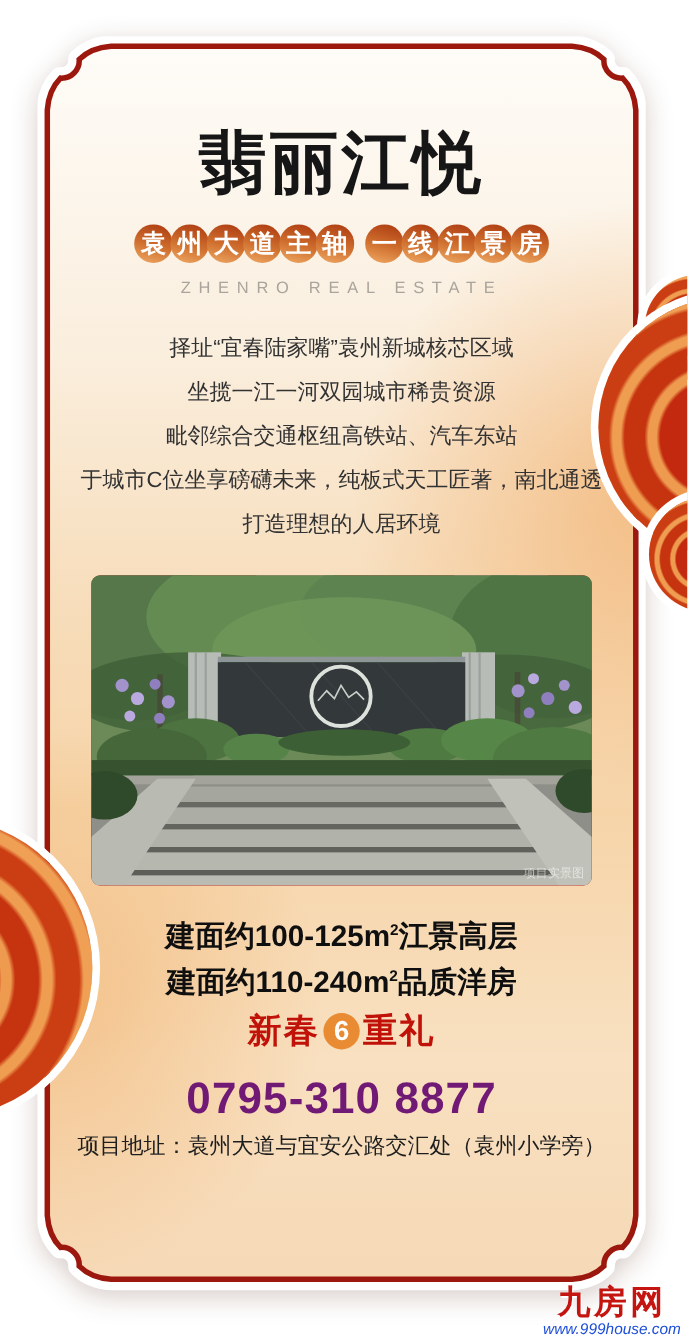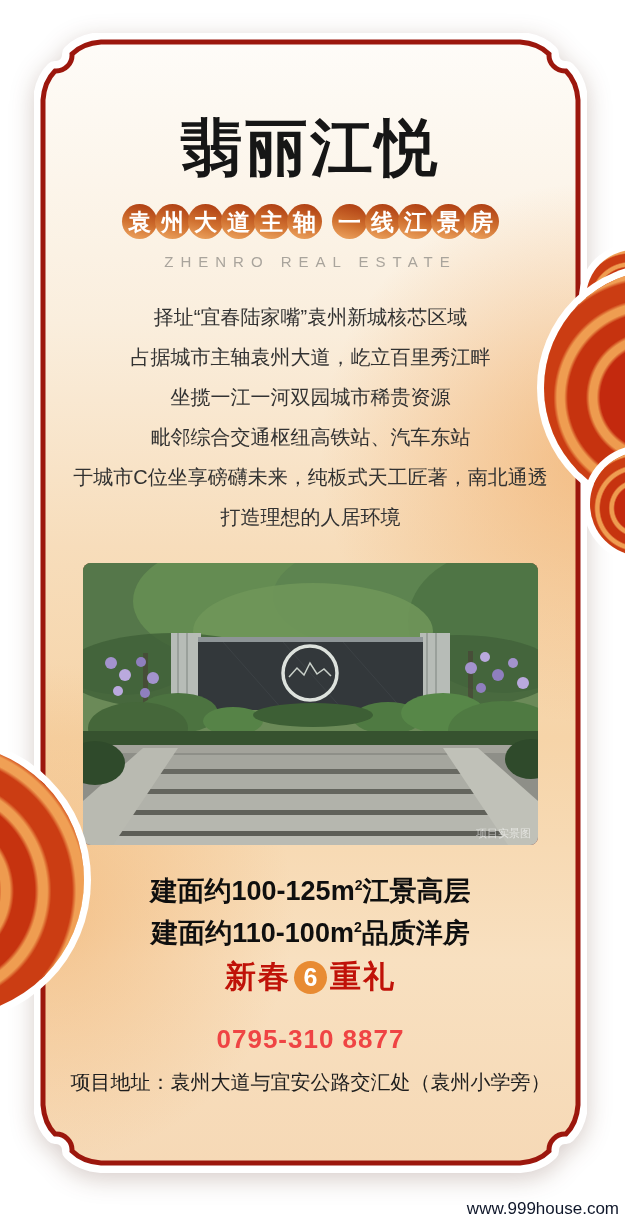--- a/index.html
+++ b/index.html
@@ -42,41 +42,41 @@
   .products{margin-top:22px;}
   .products-label{font-size:22px;line-height:26px;font-weight:700;color:#c30f0f;letter-spacing:2px;}
   .product-line{font-size:27px;line-height:36px;font-weight:700;color:#0f0f0f;}
   .product-line sup{font-size:14px;}
   .promo{margin-top:8px;display:flex;justify-content:center;align-items:center;height:36px;
     font-size:31px;font-weight:800;color:#c01208;letter-spacing:2px;}
   .promo-num{
     width:33px;height:33px;border-radius:50%;background:#e88b33;color:#fff;
     font-size:25px;font-weight:800;line-height:33px;text-align:center;margin:0 3px;letter-spacing:0;
   }
-  .phone{margin-top:22px;font-size:26px;line-height:44px;font-weight:700;color:#ef4444;letter-spacing:1px;}
+  .phone{margin-top:22px;font-size:40px;line-height:44px;font-weight:700;color:#701a75;letter-spacing:1px;}
   .address{margin-top:8px;font-size:20px;line-height:26px;color:#1e1e1e;}
   
   .deco{
     position:absolute;border-radius:50%;z-index:5;box-shadow:0 0 0 7px #ffffff;
     background:
       radial-gradient(circle at 46% 54%,
         #c3290e 0 29%, #ee9b4f 31% 35%, #c6330f 37% 47%, #ef9d51 49% 53%,
         #cb3d13 55% 65%, #f0a055 67% 71%, #d04818 73% 84%, #f2a65b 86% 90%, #d75523 92% 100%);
   }
   .deco-r-top{left:586px;top:250px;width:96px;height:96px;}
   .deco-r-mid{left:544px;top:270px;width:236px;height:236px;}
   .deco-r-bot{left:590px;top:452px;width:104px;height:104px;}
   .deco-l-big{left:-188px;top:744px;width:272px;height:272px;}
   
   .site-mark{position:absolute;right:6px;bottom:4px;z-index:6;text-align:center;}
   .site-name{
     font-size:30px;line-height:32px;font-weight:800;color:#c41510;letter-spacing:3px;
     font-family:"DejaVu Serif","Liberation Serif",serif;text-shadow:1px 1px 0 #fff;
   }
-  .site-url{font-size:17px;line-height:15px;color:#0f172a;}
+  .site-url{font-size:14px;line-height:15px;color:#1d4ed8;font-style:italic;}
 </style>
 </head>
 <body>
 
 <div class="stage">
 
   <svg class="card-frame" viewBox="0 0 553 1142">
     <defs>
       <linearGradient id="cardGrad" x1="0" y1="0" x2="0" y2="1">
         <stop offset="0" stop-color="#fefcf8"></stop>
@@ -129,21 +129,20 @@
         <span class="badge-char">江</span>
         <span class="badge-char">景</span>
         <span class="badge-char">房</span>
       </div>
     </div>
 
     <div class="subtitle">ZHENRO REAL ESTATE</div>
 
     <div class="intro">
       <div class="intro-line">择址“宜春陆家嘴”袁州新城核芯区域</div>
-      <div class="intro-line">占据城市主轴袁州大道，屹立百里秀江畔</div>
       <div class="intro-line">坐揽一江一河双园城市稀贵资源</div>
       <div class="intro-line">毗邻综合交通枢纽高铁站、汽车东站</div>
       <div class="intro-line">于城市C位坐享磅礴未来，纯板式天工匠著，南北通透</div>
       <div class="intro-line">打造理想的人居环境</div>
     </div>
 
     <div class="photo">
       <svg width="455" height="282" viewBox="0 0 455 282">
         <rect x="0" y="0" width="455" height="190" fill="#6b8a58"></rect>
         <rect x="150" y="0" width="70" height="58" fill="#ccd3d3" opacity=".85"></rect>
@@ -216,37 +215,38 @@
           <polygon points="455,282 455,238 395,185 360,185 425,282" fill="#c0c1b8"></polygon>
           <ellipse cx="12" cy="200" rx="30" ry="22" fill="#2f4a2b"></ellipse>
           <ellipse cx="448" cy="196" rx="26" ry="20" fill="#2f4a2b"></ellipse>
         </g>
         <text x="448" y="274" text-anchor="end" font-size="11" fill="#ffffff" opacity=".55">项目实景图</text>
       </svg>
     </div>
 
     <div class="products">
       <div class="product-line"><span>建面约100-125m</span><sup>2</sup><span>江景高层</span></div>
-      <div class="product-line"><span>建面约110-100m</span><sup>2</sup><span>品质洋房</span></div>
+      <div class="product-line"><span>建面约110-240m</span><sup>2</sup><span>品质洋房</span></div>
     </div>
 
     <div class="promo">
       <span>新春</span>
       <span class="promo-num">6</span>
       <span>重礼</span>
     </div>
 
     <div class="phone">0795-310 8877</div>
 
     <div class="address">项目地址：袁州大道与宜安公路交汇处（袁州小学旁）</div>
 
   </div>
 
   <div class="deco deco-r-top"></div>
   <div class="deco deco-r-mid"></div>
   <div class="deco deco-r-bot"></div>
   <div class="deco deco-l-big"></div>
 
   <div class="site-mark">
+    <div class="site-name">九房网</div>
     <div class="site-url">www.999house.com</div>
   </div>
 
 </div>
 
 </body></html>

